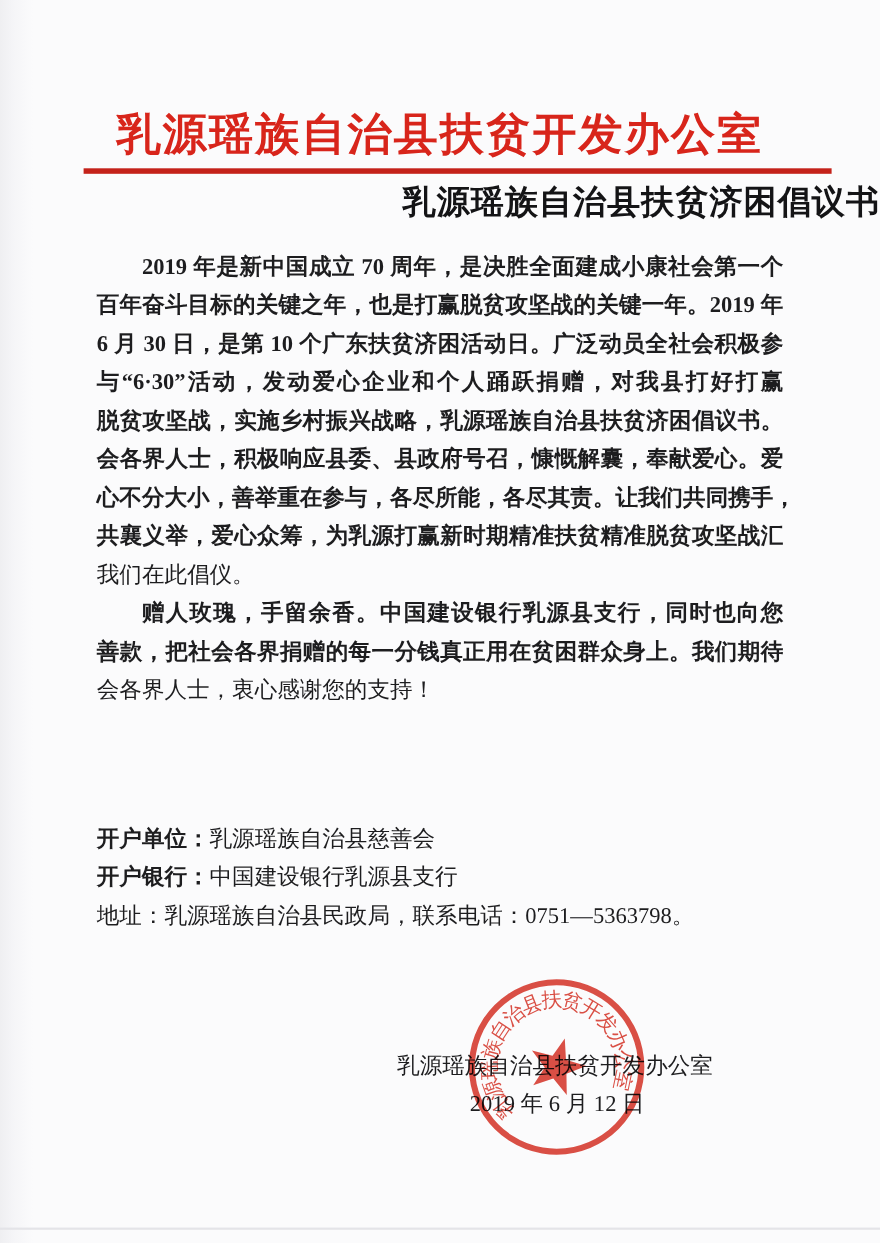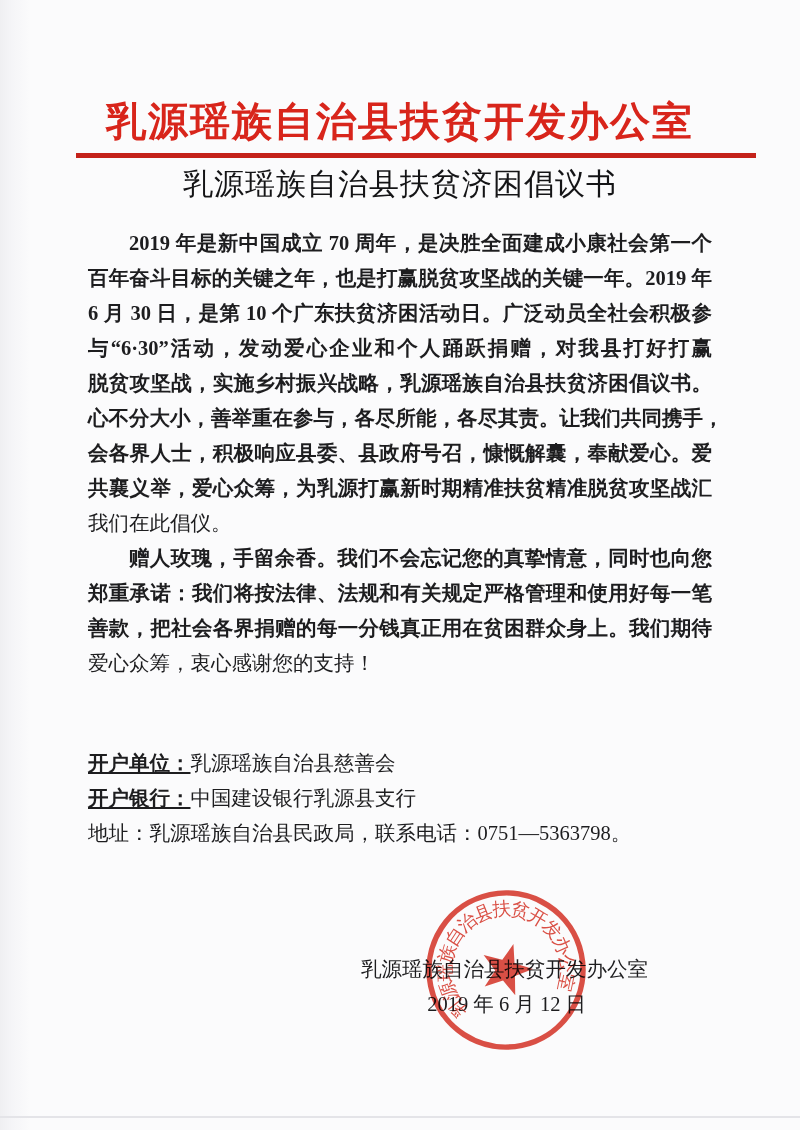--- a/index.html
+++ b/index.html
@@ -26,40 +26,40 @@
     text-align: center;
     font-size: 40px; font-weight: bold; letter-spacing: 2px;
     color: #d8251b;
   }
   .rule {
     position: absolute; top: 153px; left: 76px; width: 680px; height: 5px;
     background: #c4221a;
   }
   .doc-title {
     position: absolute; top: 164px; left: 0; width: 100%;
-    text-align: center;
-    font-size: 30px; font-weight: normal; letter-spacing: 1px;
+    text-align: right;
+    font-size: 30px; font-weight: bold; letter-spacing: 1px;
     color: #141416;
   }
   .body-text {
     position: absolute; top: 226px; left: 88px; width: 624px;
     font-size: 20.5px;
   }
   .line {
     height: 35px; line-height: 35px;
     white-space: nowrap;
   }
   .just { text-align: justify; text-align-last: justify; font-weight: bold; }
   .ind  { text-indent: 41px; }
   .bank {
     position: absolute; top: 746px; left: 88px; width: 624px;
     font-size: 20.5px;
   }
   .bank .line { white-space: normal; }
-  .blabel { font-weight: bold; text-decoration: underline; }
+  .blabel { font-weight: bold; }
   .sig {
     position: absolute; top: 952px; left: 0; width: 648px;
     font-size: 20.5px;
   }
   .sig .name { height: 35px; line-height: 35px; text-align: right; }
   .sig .date { height: 35px; line-height: 35px; text-align: right; padding-right: 62px; }
   .seal {
     position: absolute; left: 412px; top: 876px; width: 188px; height: 188px;
     opacity: .88;
     mix-blend-mode: multiply;
@@ -78,30 +78,29 @@
 
 <div class="body-text">
   <div>
     <div class="line just ind">2019 年是新中国成立 70 周年，是决胜全面建成小康社会第一个</div>
     <div class="line just">百年奋斗目标的关键之年，也是打赢脱贫攻坚战的关键一年。2019 年</div>
     <div class="line just">6 月 30 日，是第 10 个广东扶贫济困活动日。广泛动员全社会积极参</div>
     <div class="line just">与“6·30”活动，发动爱心企业和个人踊跃捐赠，对我县打好打赢</div>
     <div class="line just">脱贫攻坚战，实施乡村振兴战略，乳源瑶族自治县扶贫济困倡议书。</div>
   </div>
   <div>
+    <div class="line just">会各界人士，积极响应县委、县政府号召，慷慨解囊，奉献爱心。爱</div>
     <div class="line just">心不分大小，善举重在参与，各尽所能，各尽其责。让我们共同携手，</div>
-    <div class="line just">会各界人士，积极响应县委、县政府号召，慷慨解囊，奉献爱心。爱</div>
     <div class="line just">共襄义举，爱心众筹，为乳源打赢新时期精准扶贫精准脱贫攻坚战汇</div>
     <div class="line">我们在此倡仪。</div>
   </div>
   <div>
-    <div class="line just ind">赠人玫瑰，手留余香。我们不会忘记您的真挚情意，同时也向您</div>
-    <div class="line just">郑重承诺：我们将按法律、法规和有关规定严格管理和使用好每一笔</div>
+    <div class="line just ind">赠人玫瑰，手留余香。中国建设银行乳源县支行，同时也向您</div>
     <div class="line just">善款，把社会各界捐赠的每一分钱真正用在贫困群众身上。我们期待</div>
-    <div class="line">爱心众筹，衷心感谢您的支持！</div>
+    <div class="line">会各界人士，衷心感谢您的支持！</div>
   </div>
 </div>
 
 <div class="bank">
   <div class="line">
     <span class="blabel">开户单位：</span><span>乳源瑶族自治县慈善会</span>
   </div>
   <div class="line">
     <span class="blabel">开户银行：</span><span>中国建设银行乳源县支行</span>
   </div>

